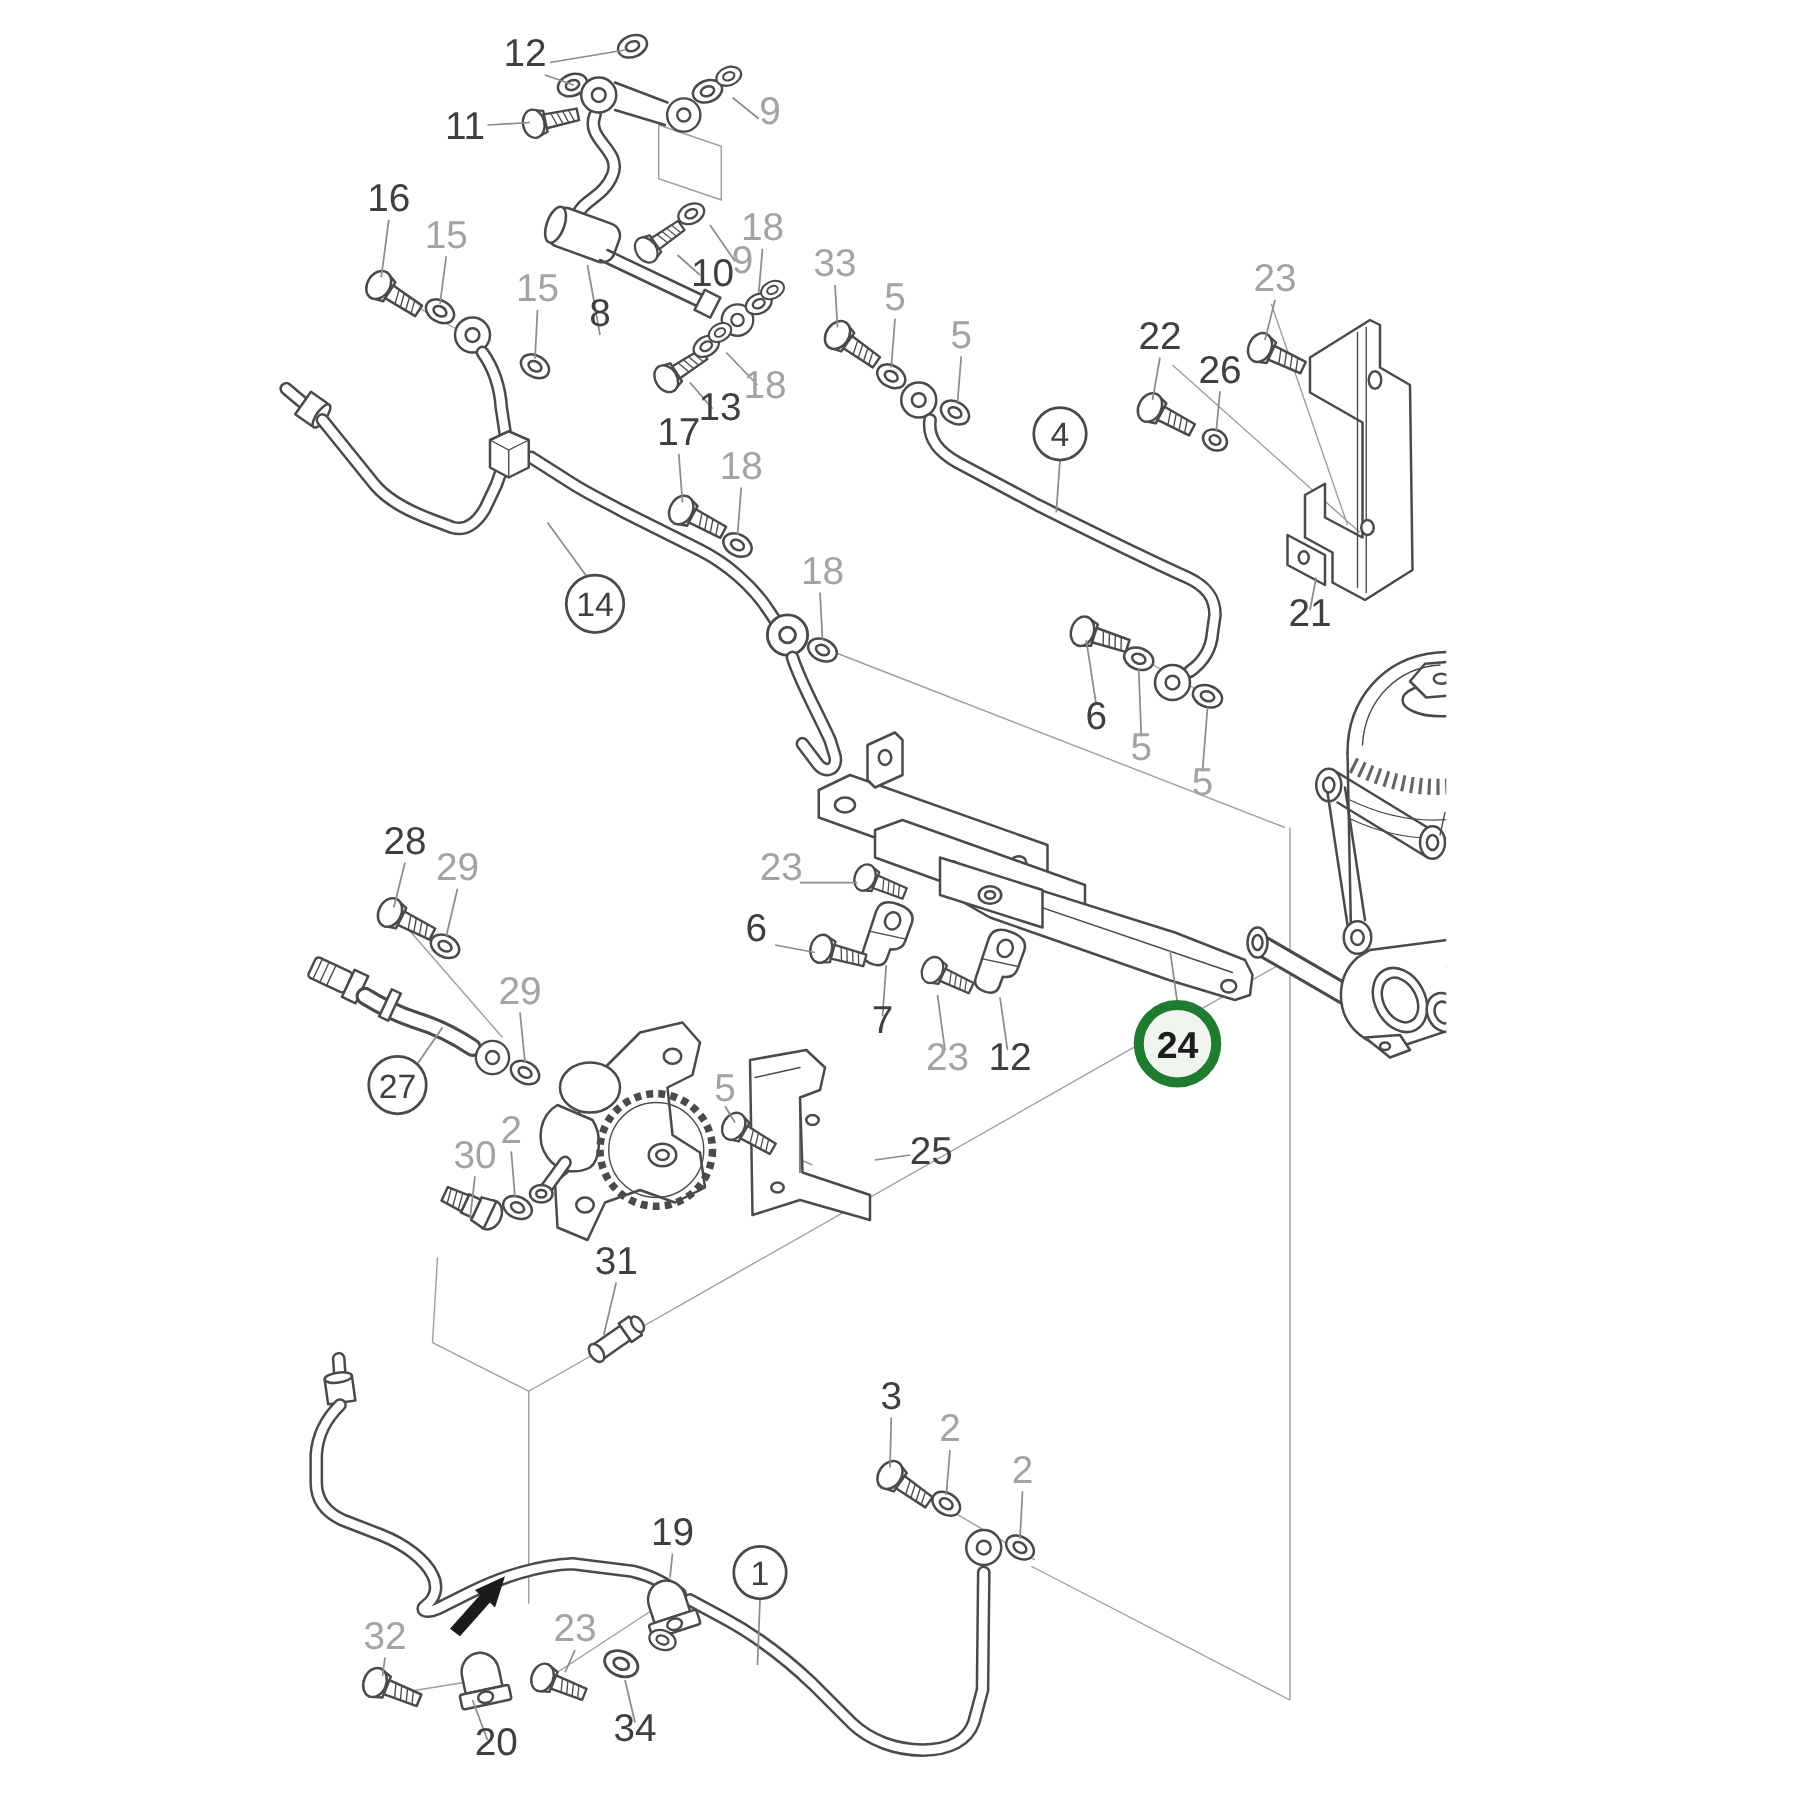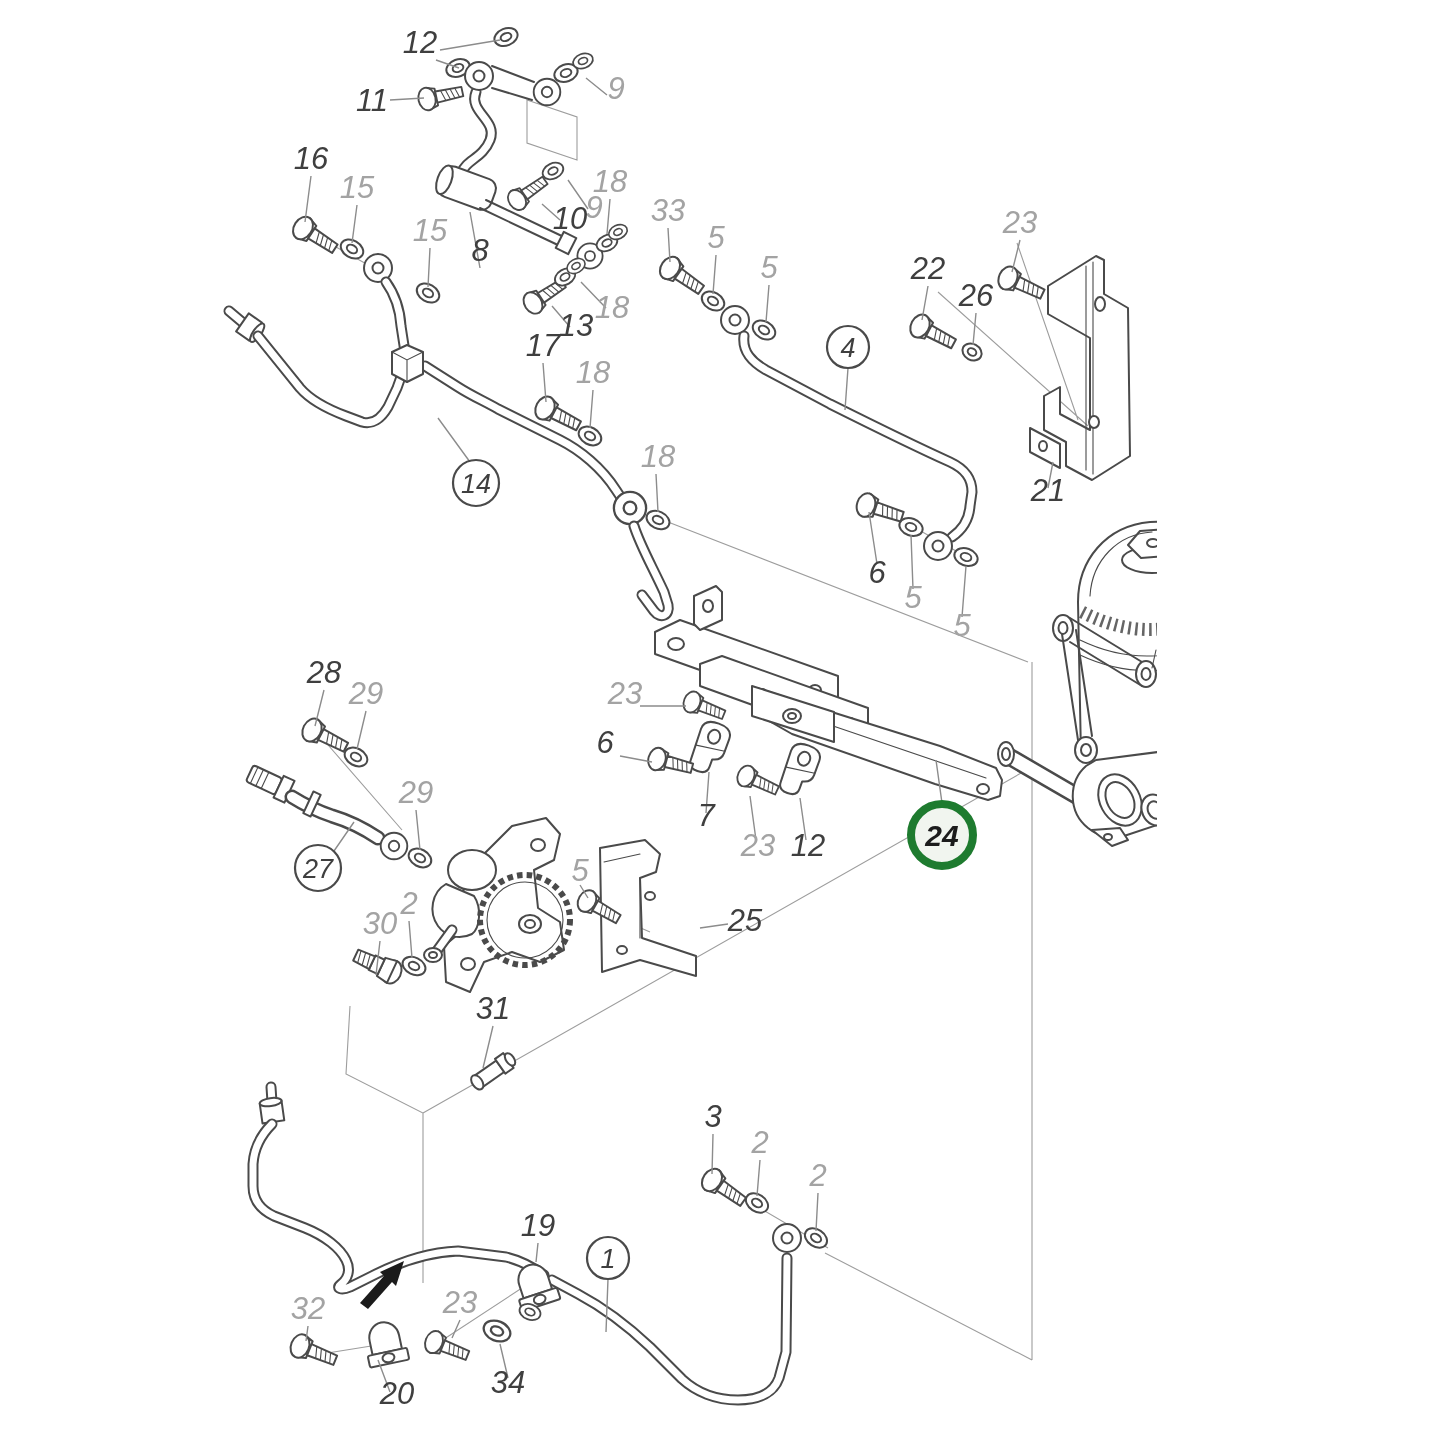--- a/index.html
+++ b/index.html
@@ -1,21 +1,21 @@
 <!DOCTYPE html>
 <html style="--line: #4a4a4a; --label-dark: #3f3f3f; --label-gray: #a3a3a3; --leader: #8c8c8c; --highlight-ring: #1e7b2f; --highlight-fill: #f1f5ef; --background: #ffffff; --arrow: #1b1b1b;"><head>
 <meta charset="utf-8">
 <style>
   :root{
     --line:#4a4a4a; --label-dark:#3f3f3f; --label-gray:#a3a3a3;
     --leader:#8c8c8c; --highlight-ring:#1e7b2f; --highlight-fill:#f1f5ef;
     --background:#ffffff; --arrow:#1b1b1b;
   }
   html,body{margin:0;padding:0;background:#fff;}
-  .stage{position:relative;width:1157px;height:1445px;background:var(--background);overflow:hidden;font-style:italic;}
+  .stage{position:relative;width:1157px;height:1445px;background:var(--background);overflow:hidden;}
   svg{position:absolute;inset:0;}
   .ln{fill:none;stroke:var(--line);stroke-width:2;stroke-linecap:round;stroke-linejoin:round;}
   .ln-thin{fill:none;stroke:var(--line);stroke-width:1.1;stroke-linecap:round;}
   .fill{fill:#fff;stroke:var(--line);stroke-width:2;stroke-linejoin:round;}
   .tube-o{fill:none;stroke:var(--line);stroke-width:11;stroke-linecap:round;stroke-linejoin:round;}
   .tube-i{fill:none;stroke:#fff;stroke-width:7;stroke-linecap:round;stroke-linejoin:round;}
   .hose-o{fill:none;stroke:var(--line);stroke-width:15;stroke-linecap:round;}
   .hose-i{fill:none;stroke:#fff;stroke-width:10;stroke-linecap:round;}
   .stub-o{fill:none;stroke:var(--line);stroke-width:18;stroke-linecap:round;}
   .stub-i{fill:none;stroke:#fff;stroke-width:13;stroke-linecap:round;}

